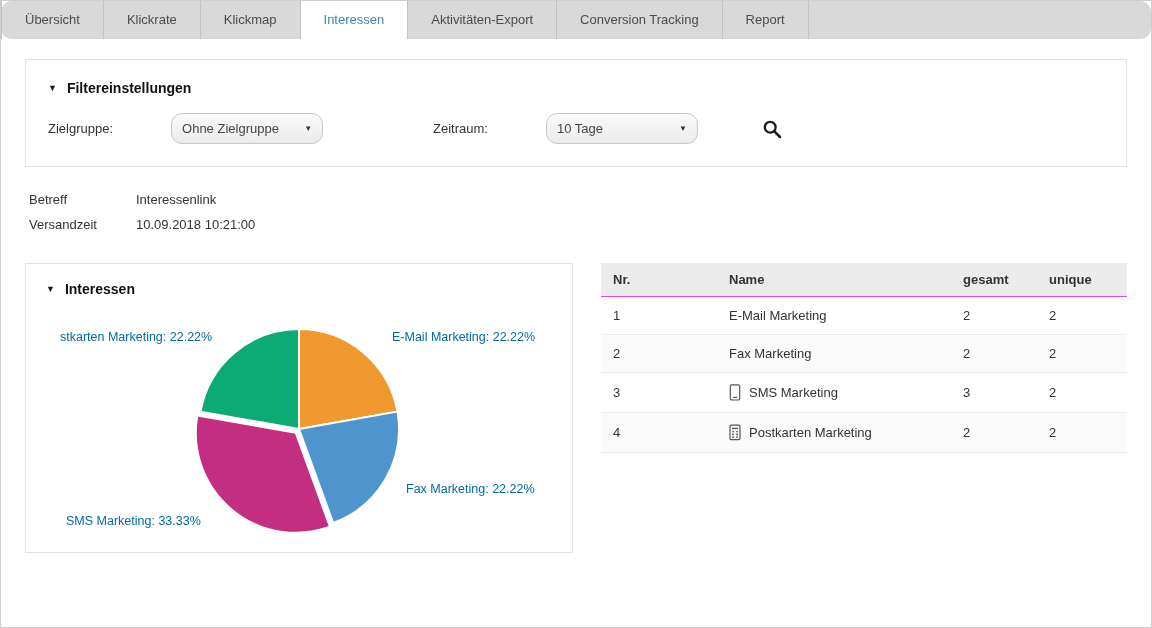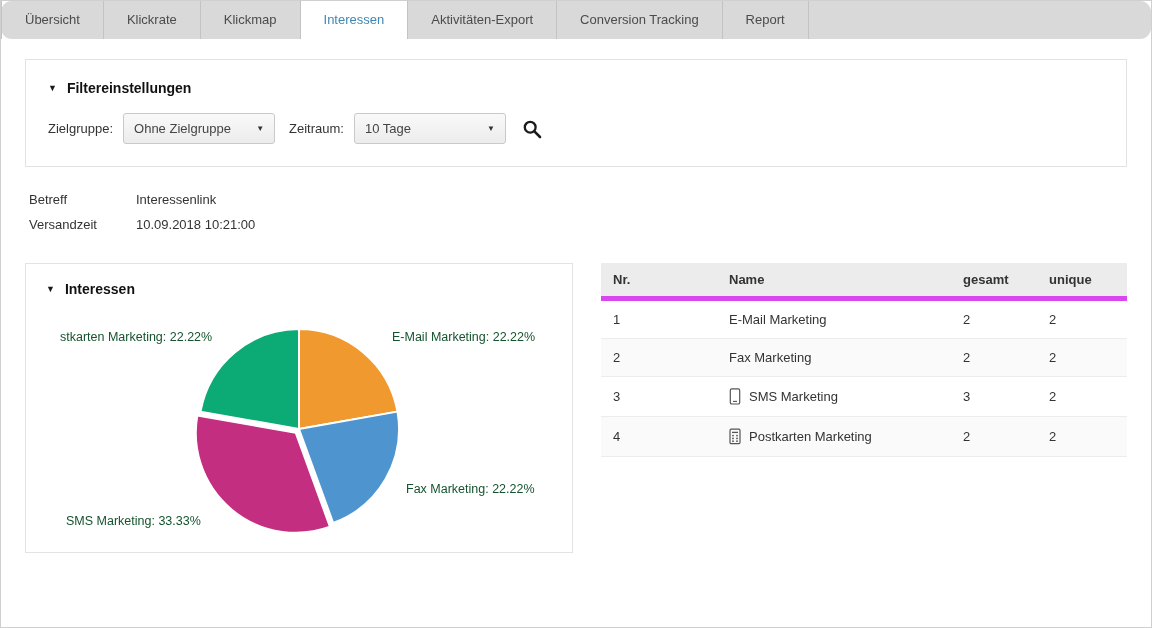--- a/index.html
+++ b/index.html
@@ -15,47 +15,47 @@
   .tab-filler { flex:1; }
 
   .content { padding:20px 24px 0; }
 
   .panel { border:1px solid #e3e3e3; background:#fff; }
   .panel-title { font-size:14px; font-weight:bold; color:#111; display:flex; align-items:center; }
   .tri { font-size:9px; color:#1a1a1a; margin-right:10px; cursor:pointer; }
 
   
   .filter-panel { padding:20px 22px 22px; margin-bottom:20px; }
-  .filter-row { margin-top:17px; display:flex; align-items:center; font-size:13px; color:#333; }
+  .filter-row { margin-top:17px; display:flex; align-items:center; font-size:13px; color:#333;gap:48px; }
   .filter-row .flabel { margin-right:10px; }
   .dropdown { display:flex; justify-content:space-between; align-items:center; width:152px; height:31px;
-              padding:0 10px; border:1px solid #c9c9c9; border-radius:3px;
+              padding:0 10px; border:1px solid #c9c9c9; border-radius:11px;
               background:linear-gradient(#f9f9f9,#ececec); color:#444; cursor:pointer; }
   .dropdown .caret { font-size:8px; color:#333; margin-left:8px; }
   .dd-gap { width:14px; }
   .search-btn { margin-left:16px; cursor:pointer; display:inline-flex; }
 
   
   .details { margin:0 4px 26px; }
   .drow { display:flex; font-size:13px; line-height:25px; color:#333; }
   .dlabel { width:107px; }
 
   
   .bottom { display:flex; align-items:flex-start; }
   .chart-panel { width:548px; height:290px; padding:17px 20px; position:relative; }
   #pie-svg { position:absolute; left:153px; top:45px; }
-  .plabel { position:absolute; font-size:12.5px; color:#14532d; white-space:nowrap; }
+  .plabel { position:absolute; font-size:12.5px; color:#0369a1; white-space:nowrap; }
   .plabel-post  { left:34px;  top:66px; }
   .plabel-email { left:366px; top:66px; }
   .plabel-fax   { left:380px; top:218px; }
   .plabel-sms   { left:40px;  top:250px; }
 
   
   table.results { margin-left:28px; width:526px; border-collapse:collapse; font-size:13px; color:#333; background:#fff; }
-  table.results th { background:#ececec; text-align:left; font-weight:bold; padding:9px 12px; border-bottom:5px solid #d946ef; }
+  table.results th { background:#ececec; text-align:left; font-weight:bold; padding:9px 12px; border-bottom:1px solid #d946ef; }
   table.results td { padding:11px 12px; border-bottom:1px solid #ececec; }
   table.results tr:nth-child(even) td { background:#fafafa; }
   .col-nr { width:116px; } .col-name { width:234px; } .col-g { width:86px; } .col-u { width:90px; }
   .name-cell { display:flex; align-items:center; }
   .row-icon { display:inline-flex; margin-right:8px; }
 </style>
 </head>
 <body>
 
 <div class="page">

